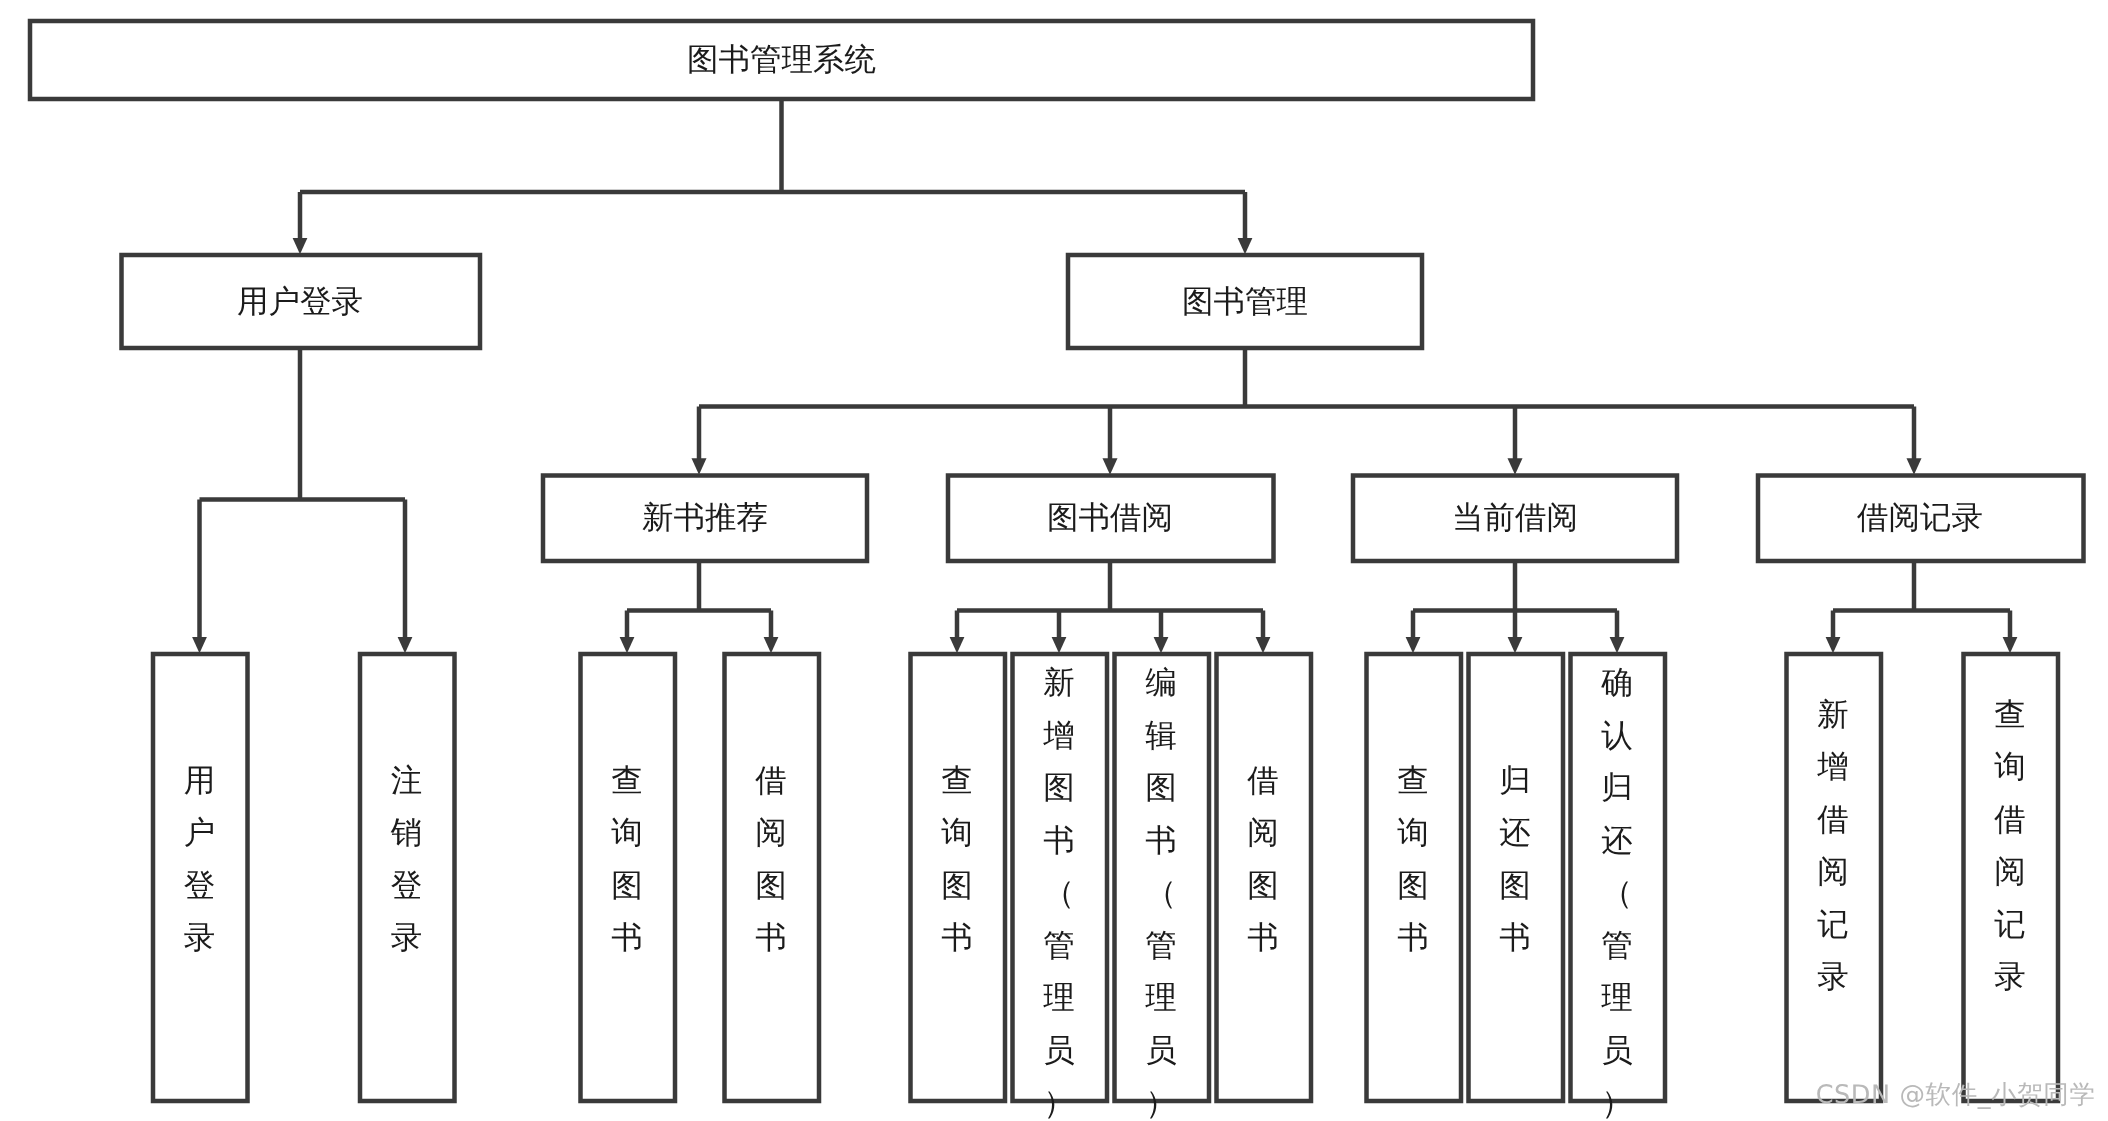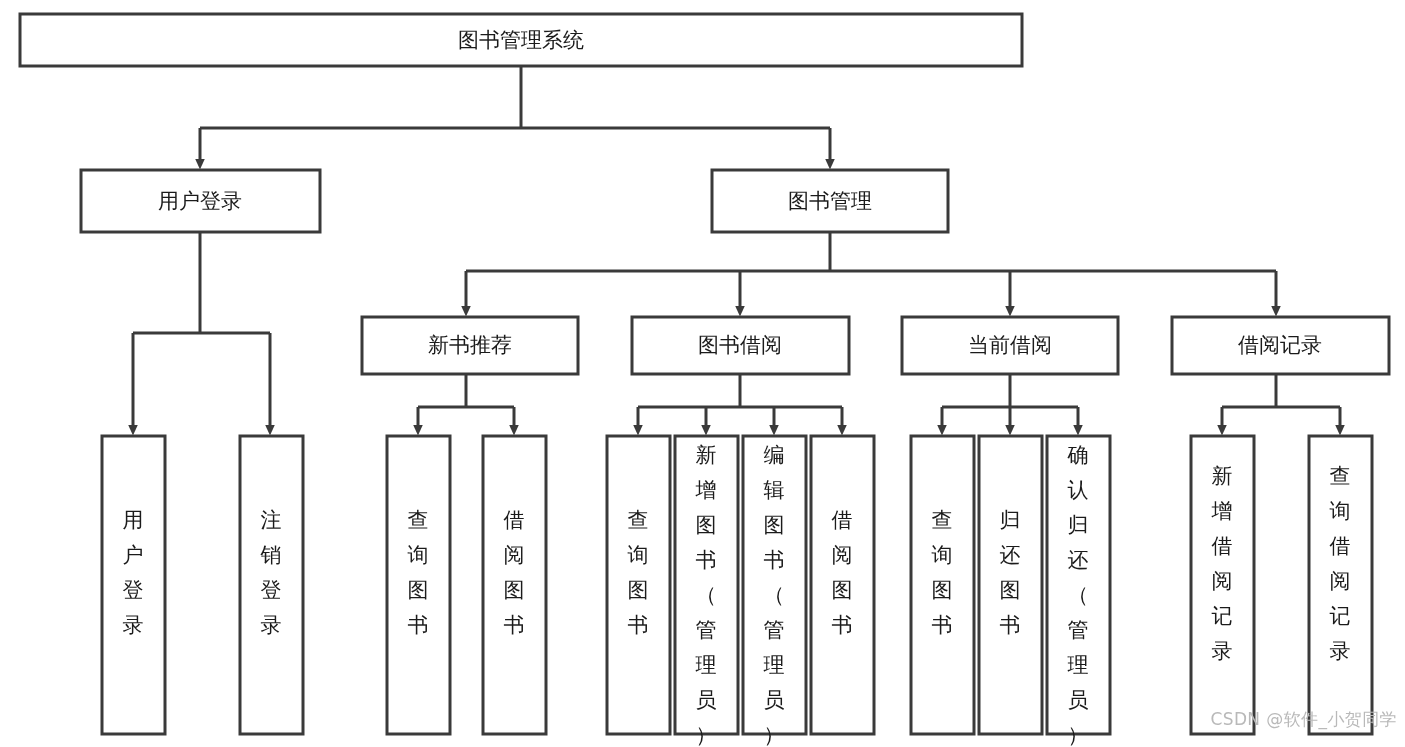--- a/index.html
+++ b/index.html
@@ -43,21 +43,21 @@
     fill: none;
     stroke-linecap: butt;
   }
   .arrow-head {
     fill: #3a3a3a;
     stroke: none;
   }
   .watermark {
     position: absolute;
     right: 8px;
-    bottom: 16px;
+    bottom: 6px;
     font-family: "DejaVu Sans", "Liberation Sans", sans-serif;
     font-size: 17px;
     color: #b9b9b9;
     white-space: nowrap;
     letter-spacing: 0.4px;
   }
 </style>
 </head>
 <body>
 

